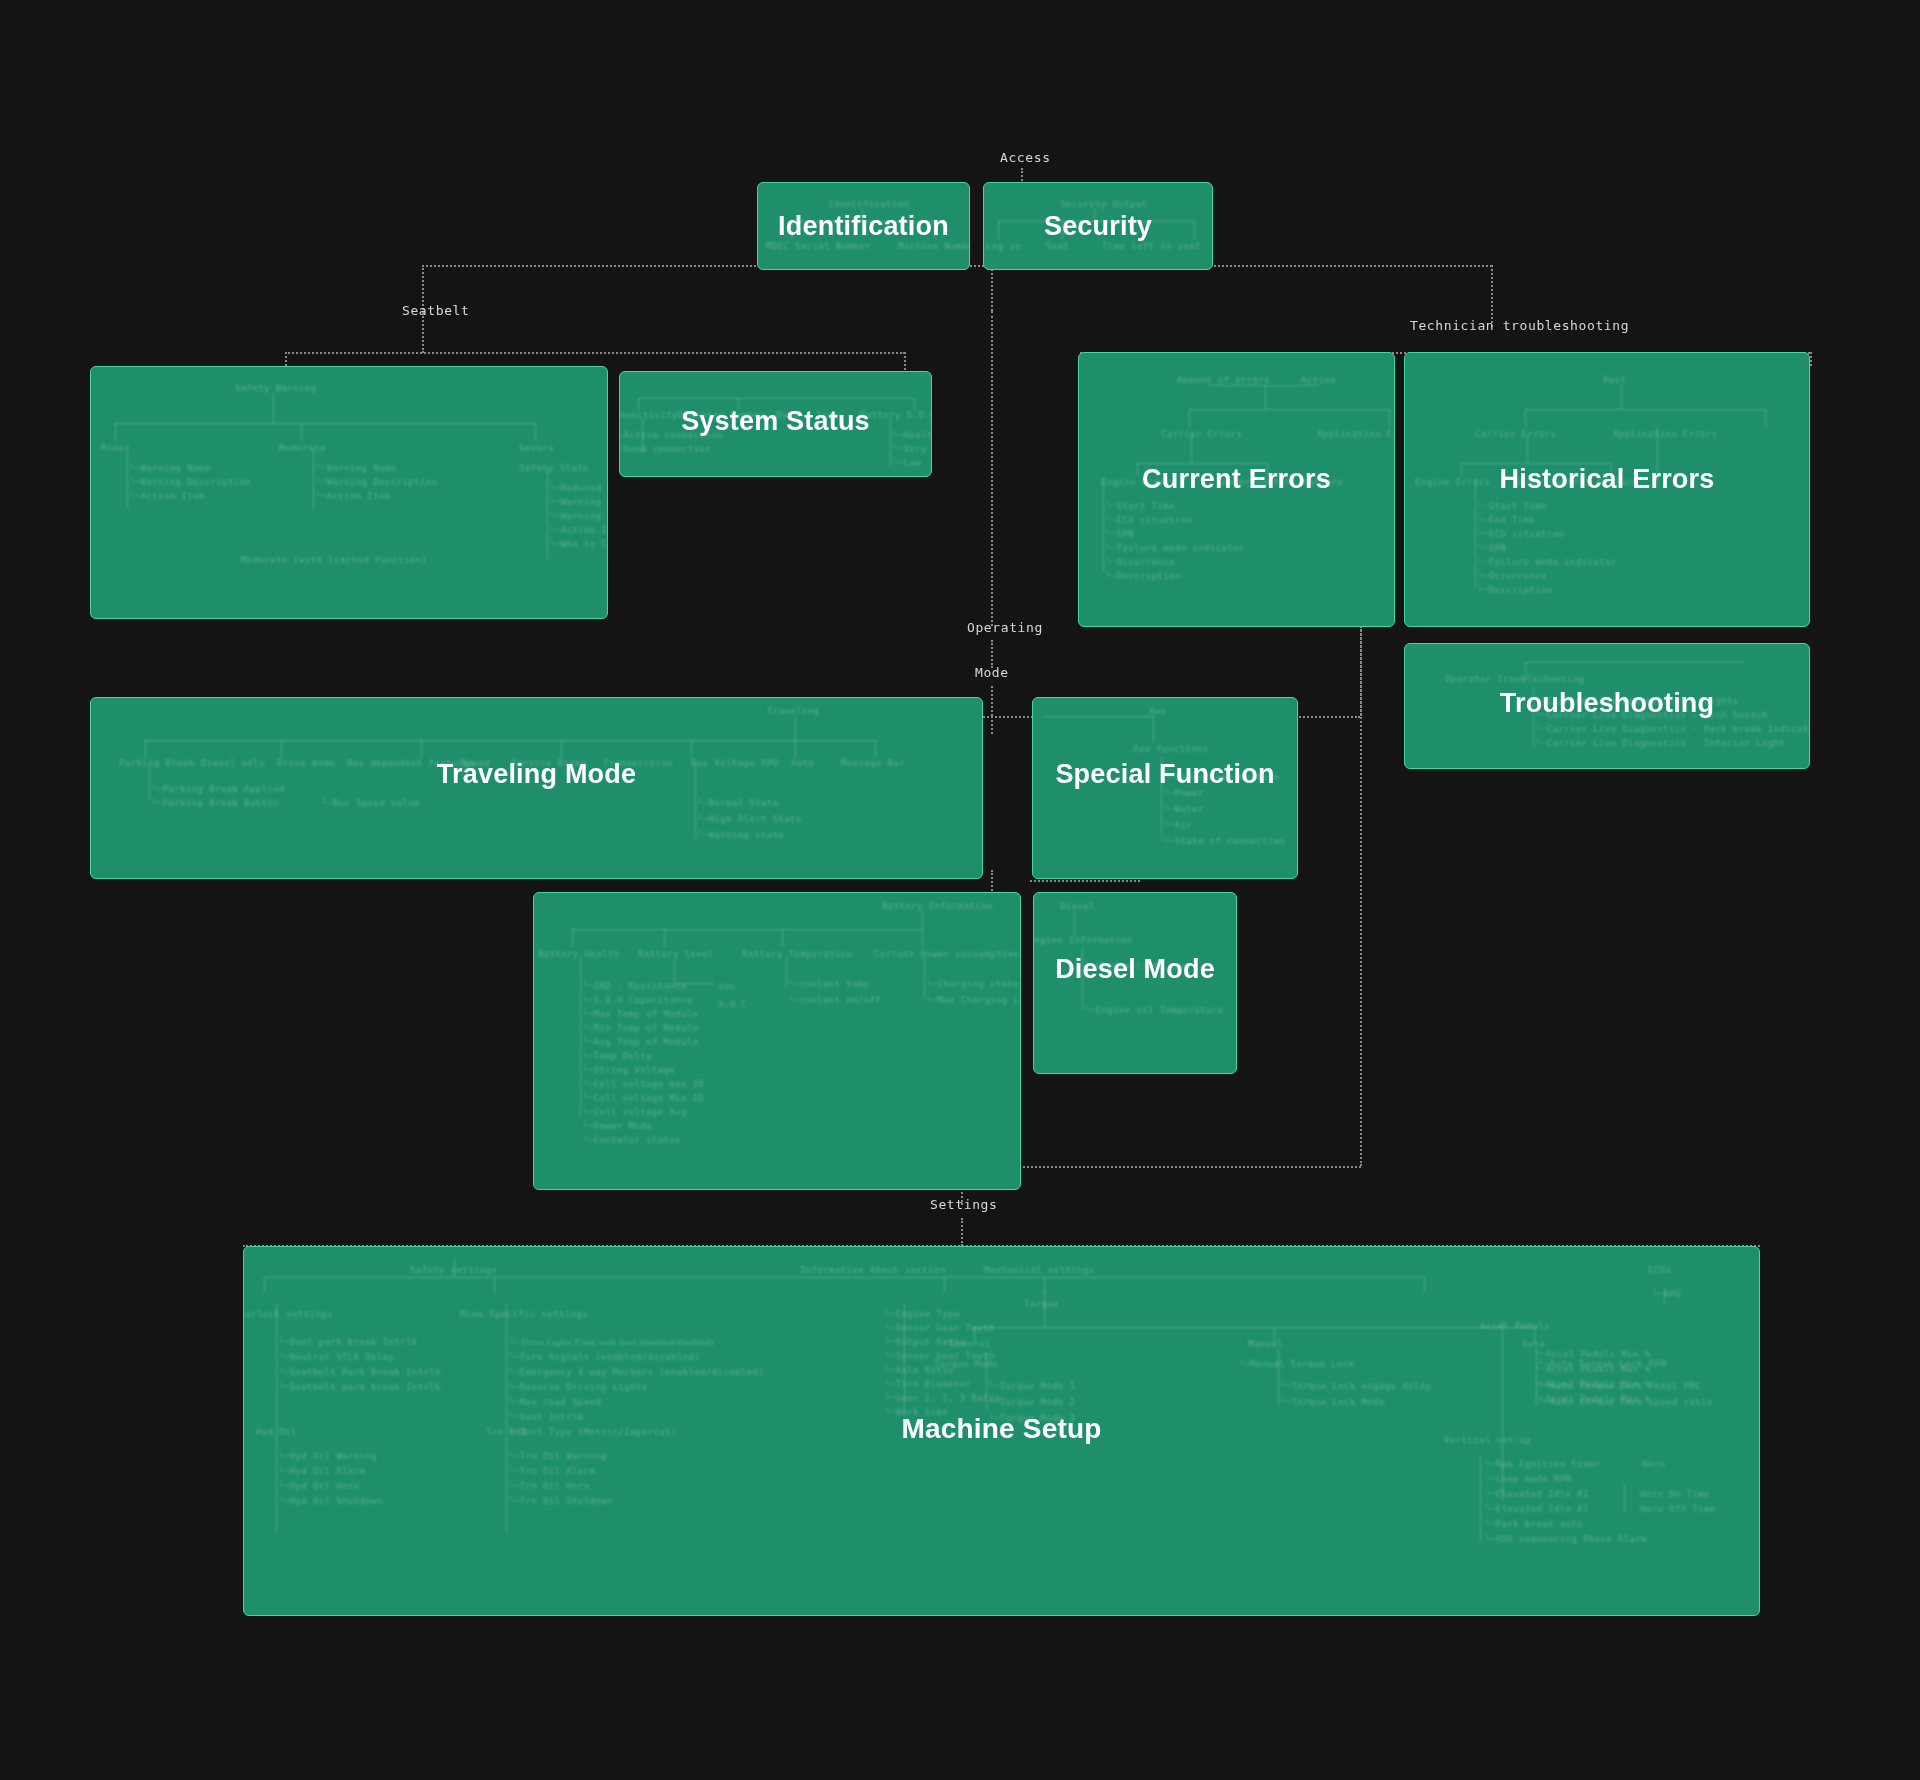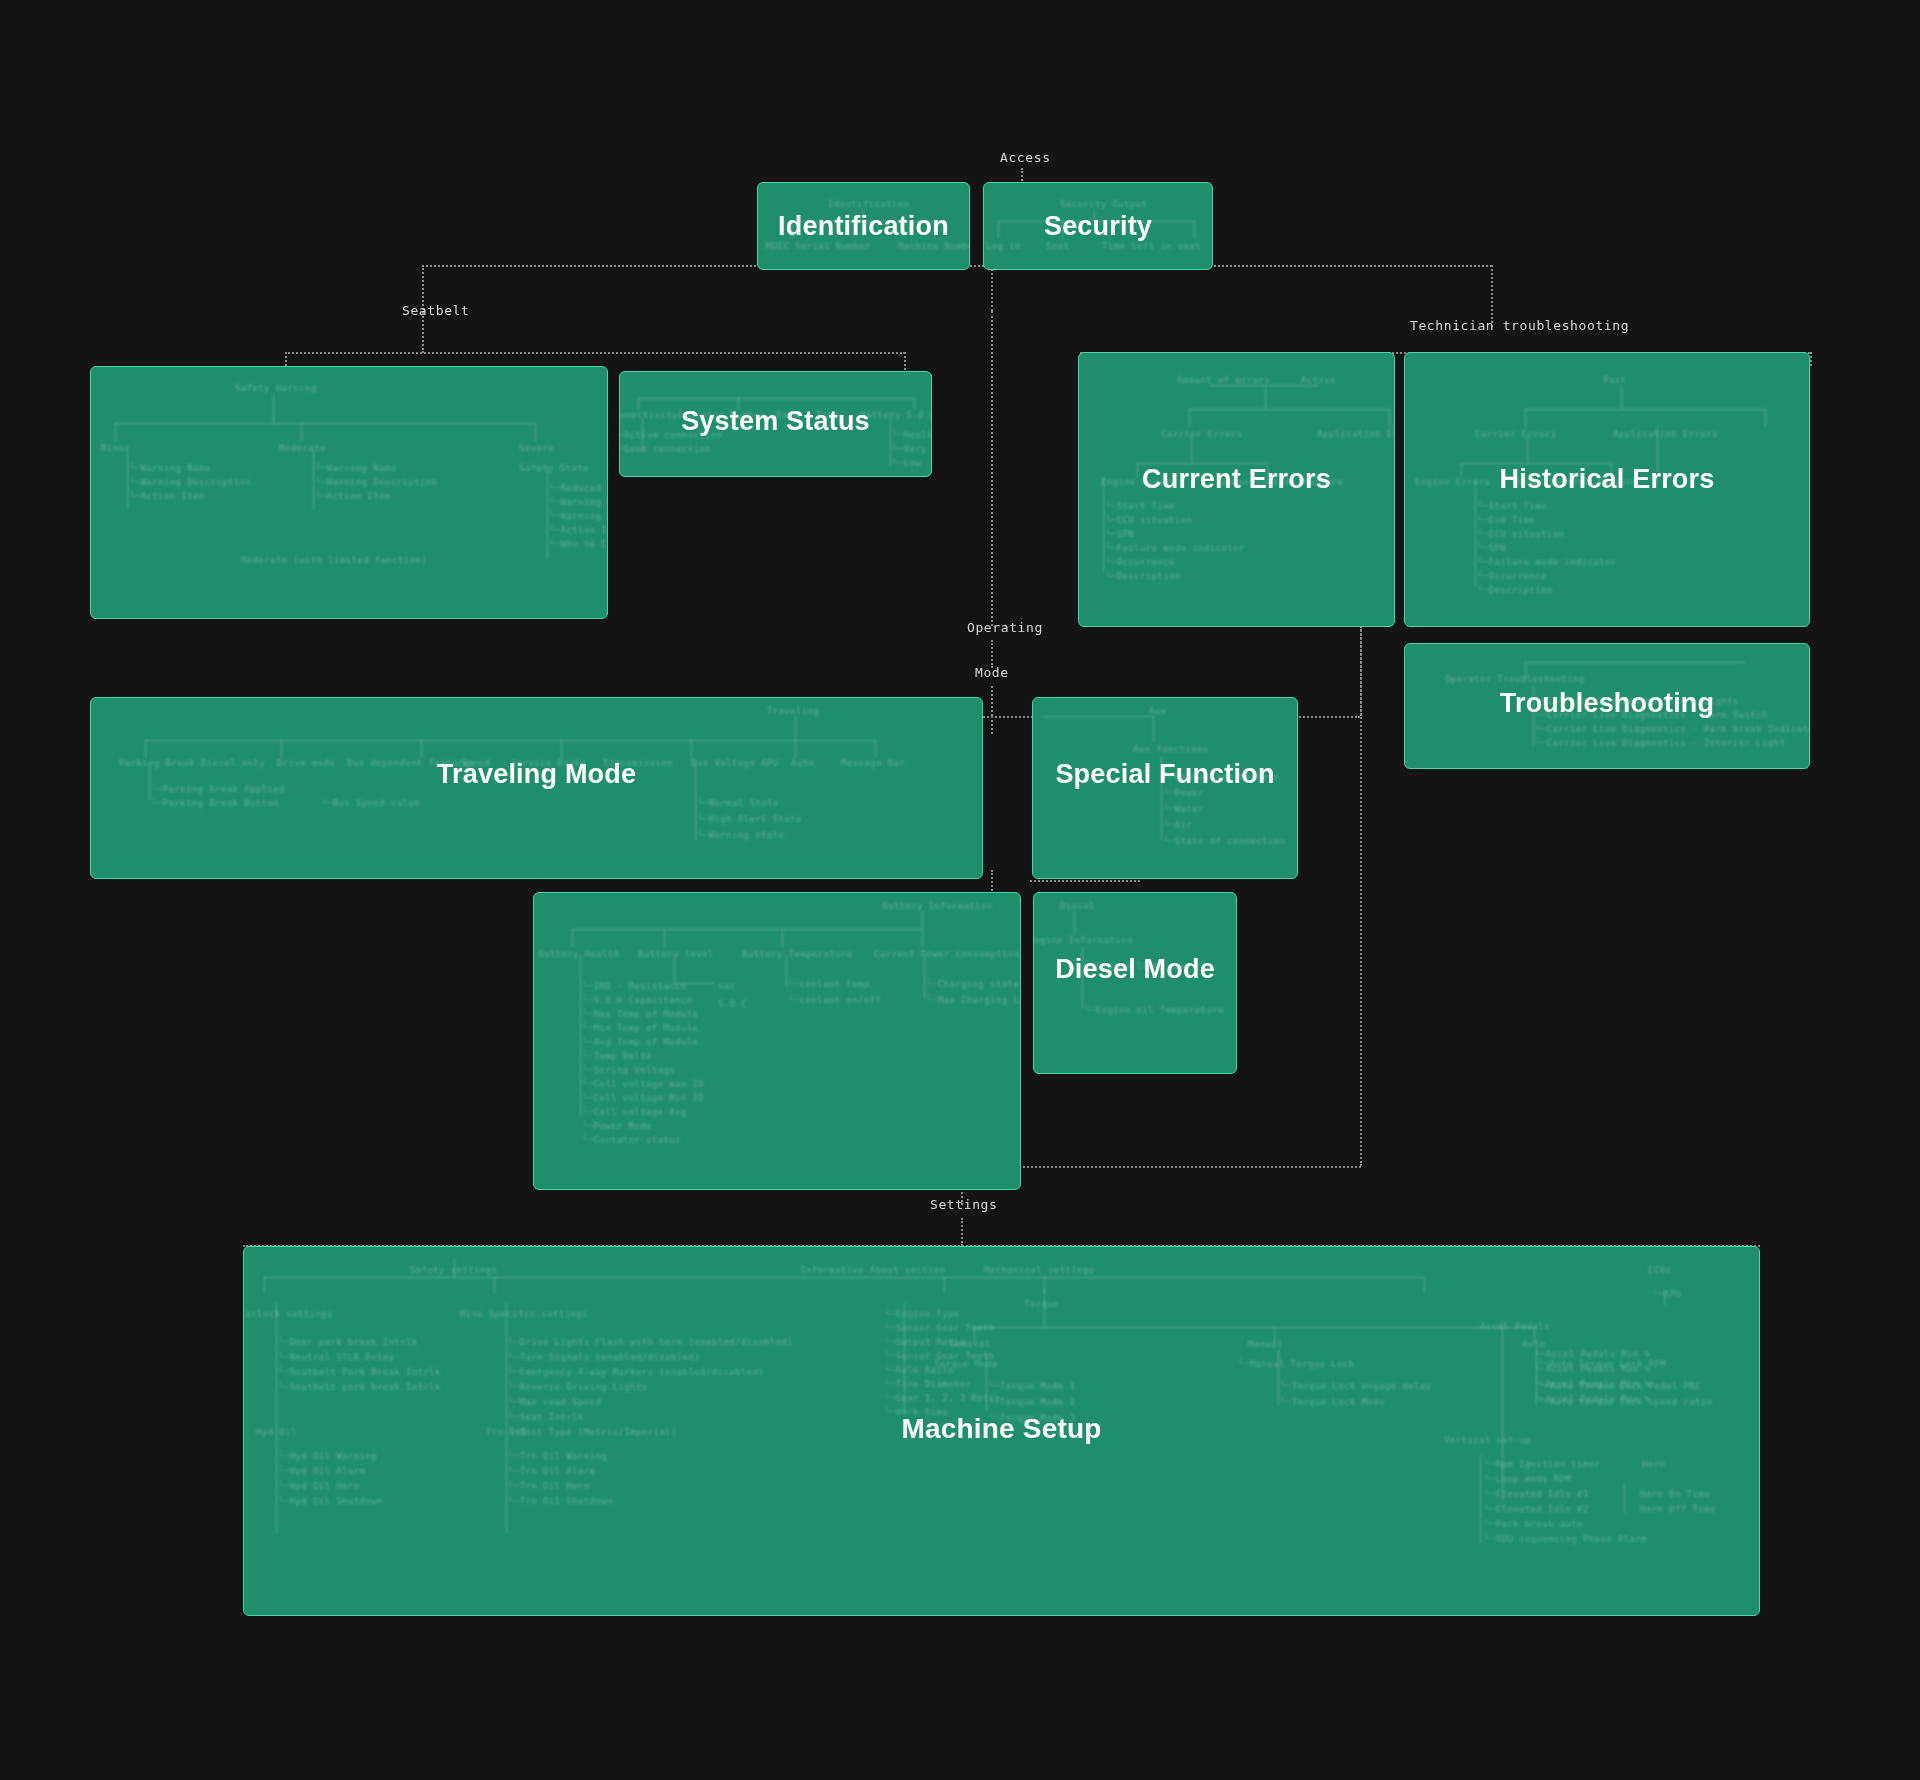--- a/index.html
+++ b/index.html
@@ -409,21 +409,21 @@
     <div class="ln lv" style="left:262px; top:56px; height:230px;"></div>
 
     <div class="n" style="left:166px; top:18px;">Safety settings</div>
     <div class="n" style="left:-16px; top:62px;">Interlock settings</div>
     <div class="n tick" style="left:34px; top:90px;">Door park break Intrlk</div>
     <div class="n tick" style="left:34px; top:105px;">Neutral STLK Delay</div>
     <div class="n tick" style="left:34px; top:120px;">Seatbelt Park Break Intrlk</div>
     <div class="n tick" style="left:34px; top:135px;">Seatbelt park break Intrlk</div>
 
     <div class="n" style="left:216px; top:62px;">Mine Specific settings</div>
-    <div class="n tick" style="left:264px; top:90px;">Drive Lights Flash with horn (enabled/disabled)</div>
+    <div class="n tick" style="left:264px; top:90px;font-family:Liberation Serif, serif;">Drive Lights Flash with horn (enabled/disabled)</div>
     <div class="n tick" style="left:264px; top:105px;">Turn Signals (enabled/disabled)</div>
     <div class="n tick" style="left:264px; top:120px;">Emergency 4-way Markers (enabled/disabled)</div>
     <div class="n tick" style="left:264px; top:135px;">Reverse Driving Lights</div>
     <div class="n tick" style="left:264px; top:150px;">Max road Speed</div>
     <div class="n tick" style="left:264px; top:165px;">Seat Intrlk</div>
     <div class="n tick" style="left:264px; top:180px;">Unit Type (Metric/Imperial)</div>
 
     <div class="n" style="left:12px; top:180px;">Hyd Oil</div>
     <div class="n tick" style="left:34px; top:204px;">Hyd Oil Warning</div>
     <div class="n tick" style="left:34px; top:219px;">Hyd Oil Alarm</div>

